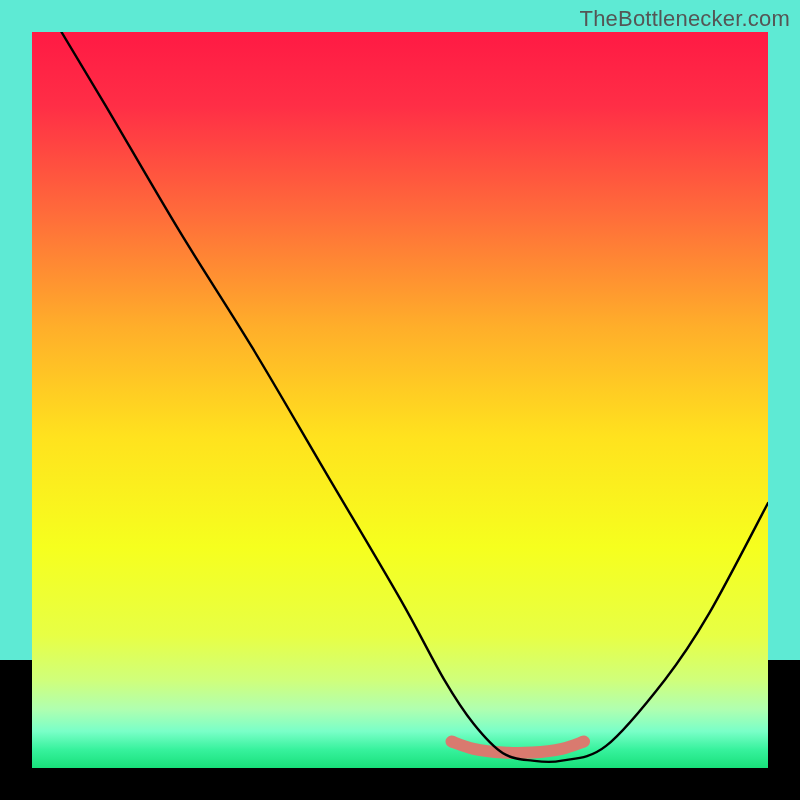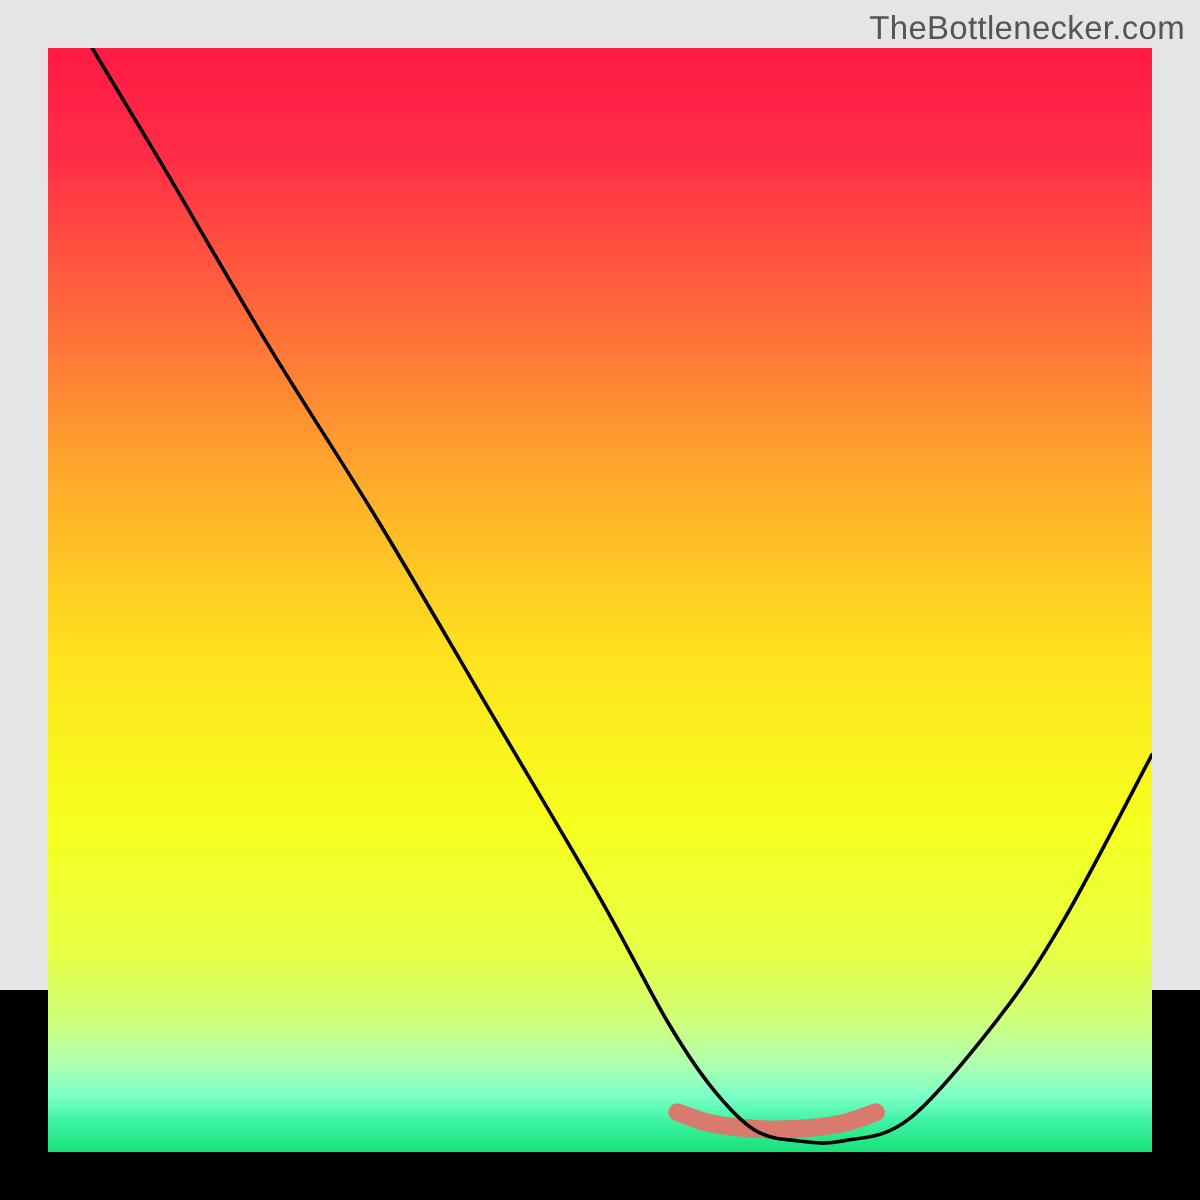--- a/index.html
+++ b/index.html
@@ -8,21 +8,21 @@
     width: 800px;
     height: 800px;
     overflow: hidden;
     background: #000;
     font-family: Arial, Helvetica, sans-serif;
   }
   .chart-wrap {
     position: relative;
     width: 800px;
     height: 660px;
-    background: #e5e5e5;
+    background: #5eead4;
   }
   .plot-area {
     position: absolute;
     left: 32px;
     top: 32px;
     width: 736px;
     height: 736px;
     overflow: hidden;
   }
   .gradient-bg {

